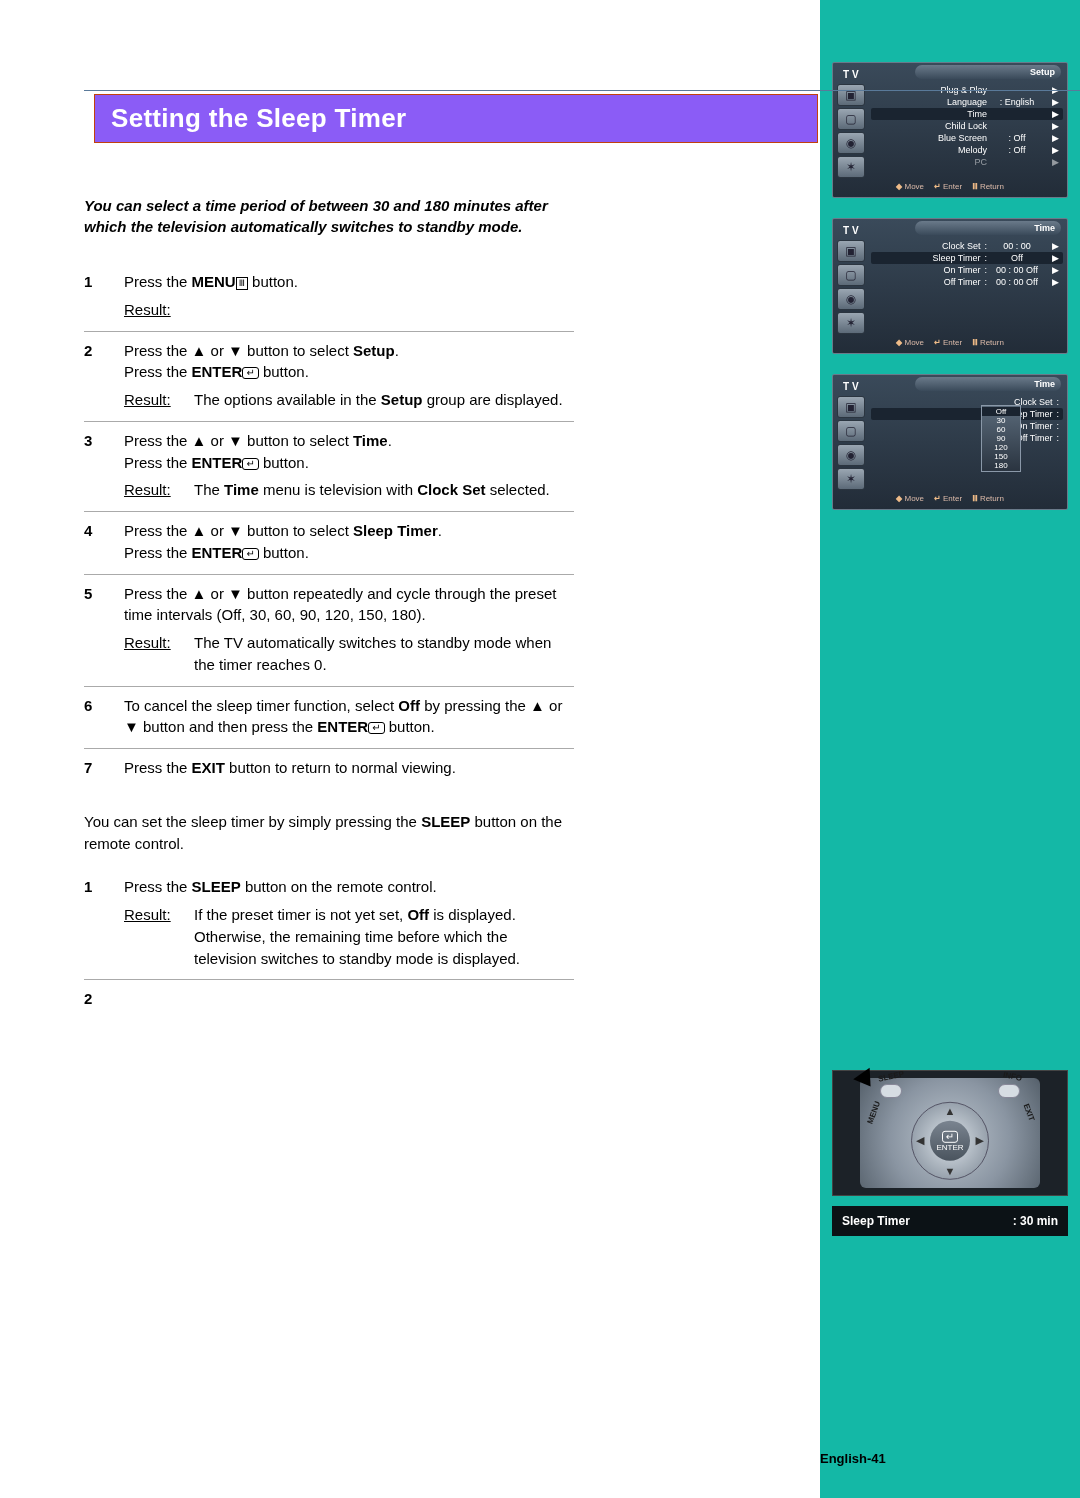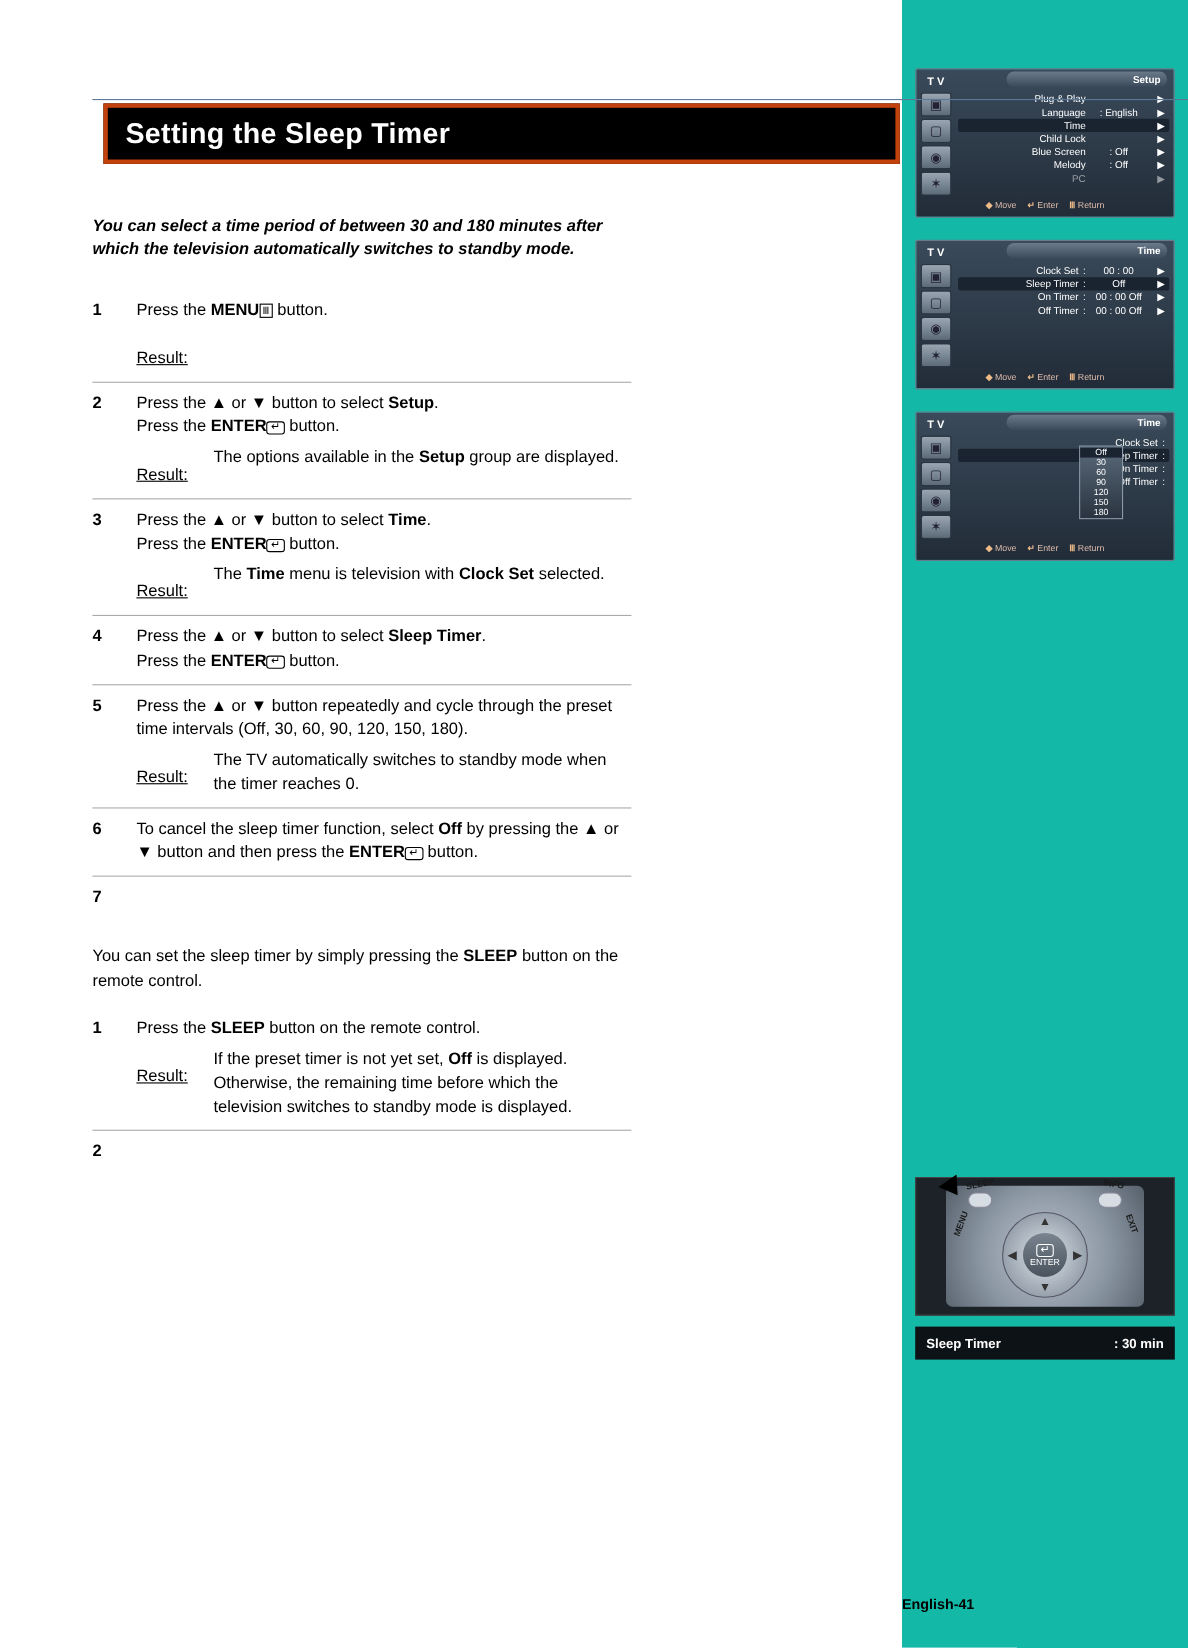--- a/index.html
+++ b/index.html
@@ -27,23 +27,23 @@
     right: 0;
     top: 90px;
     height: 1px;
     background: #5a7a9a;
   }
   .title-band {
     position: absolute;
     left: 94px;
     top: 94px;
     width: 724px;
-    background: #000000;
+    background: #8b5cf6;
     padding: 8px 16px;
-    border: 4px solid #c2410c;
+    border: 1px solid #c2410c;
   }
   .title-band h1 {
     color: #fff;
     font-weight: 800;
     font-size: 26px;
     letter-spacing: 0.3px;
   }
   .body-col {
     position: absolute;
     left: 84px;
@@ -65,21 +65,21 @@
   }
   .step-row.noborder { border-bottom: none; }
   .step-num {
     width: 40px;
     font-weight: bold;
     flex-shrink: 0;
     text-align: left;
   }
   .step-body { flex: 1; }
   .result-row { display: flex; margin-top: 6px; }
-  .result-label { text-decoration: underline; width: 70px; flex-shrink: 0; margin-top: 16px; }
+  .result-label { text-decoration: underline; width: 70px; flex-shrink: 0; }
   .result-text { flex: 1; }
   .menu-glyph { display:inline-block; border:1px solid #000; font-size:9px; line-height:1; padding:1px 2px; vertical-align: 1px; }
   .enter-glyph { display:inline-block; border:1px solid #000; border-radius:3px; font-size:10px; line-height:1; padding:0 3px; vertical-align: 1px; }
   .note {
     margin: 22px 0 18px 0;
     line-height: 1.45;
   }
   
   .osd {
     background: linear-gradient(#3a4a5a, #222c38);
@@ -407,20 +407,23 @@
 
   <div class="step-row">
     <div class="step-num">6</div>
     <div class="step-body">
       <span>To cancel the sleep timer function, select </span><b>Off</b><span> by pressing the ▲ or ▼ button and then press the </span><b>ENTER</b><span class="enter-glyph">↵</span><span> button.</span>
     </div>
   </div>
 
   <div class="step-row noborder">
     <div class="step-num">7</div>
+    <div class="step-body">
+      <span>Press the </span><b>EXIT</b><span> button to return to normal viewing.</span>
+    </div>
   </div>
 
   <p class="note">
     <span>You can set the sleep timer by simply pressing the </span><b>SLEEP</b><span> button on the remote control.</span>
   </p>
 
   <div class="step-row">
     <div class="step-num">1</div>
     <div class="step-body">
       <span>Press the </span><b>SLEEP</b><span> button on the remote control.</span>

